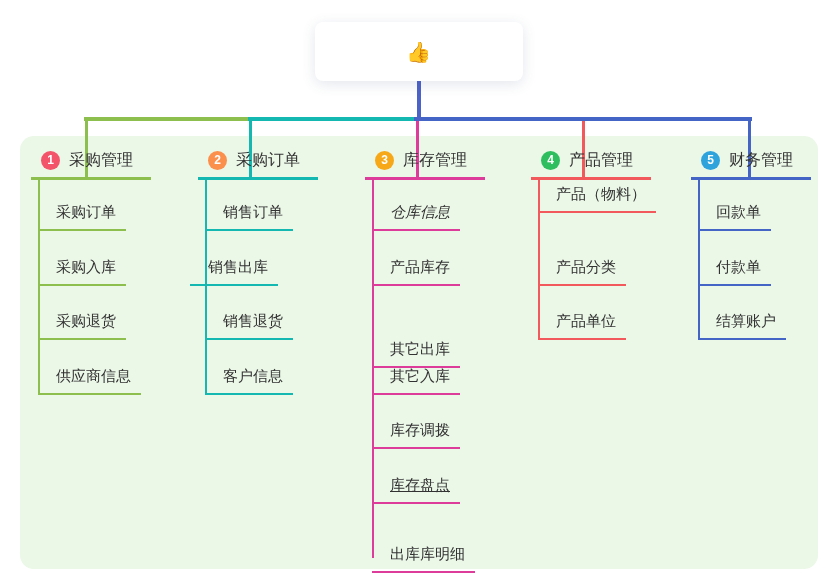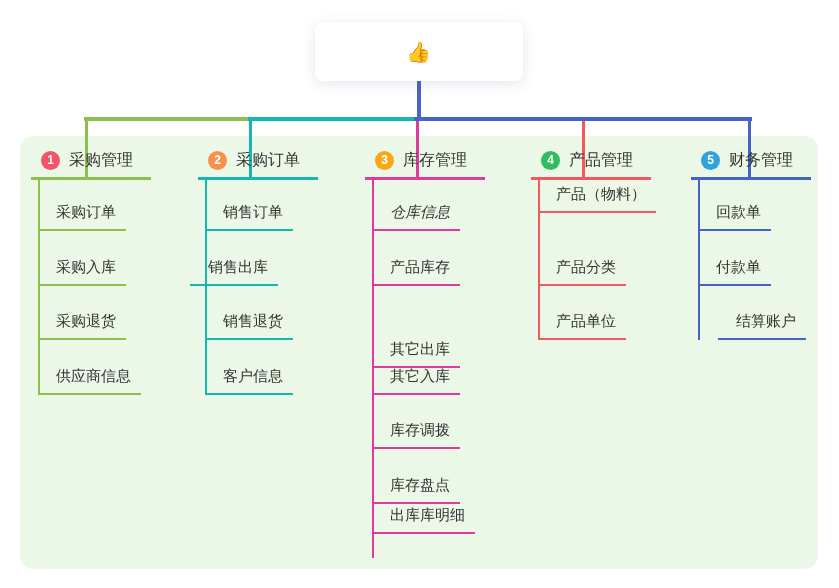--- a/index.html
+++ b/index.html
@@ -78,40 +78,40 @@
       <div class="branch-header" style="left: 375px; top: 149px;">
         <span class="badge" style="background: rgb(247, 168, 25);">3</span>
         <span>库存管理</span>
       </div>
       <div class="child-vline" style="left: 372px; top: 180px; height: 378px; background: rgb(222, 60, 155);"></div>
       <div class="child-node" style="left: 372px; top: 199px; border-bottom-color: rgb(222, 60, 155); font-style: italic;">仓库信息</div>
       <div class="child-node" style="left: 372px; top: 254px; border-bottom-color: rgb(222, 60, 155);">产品库存</div>
       <div class="child-node" style="left: 372px; top: 308px; border-bottom-color: rgb(222, 60, 155); margin-top: 28px;">其它出库</div>
       <div class="child-node" style="left: 372px; top: 363px; border-bottom-color: rgb(222, 60, 155);">其它入库</div>
       <div class="child-node" style="left: 372px; top: 417px; border-bottom-color: rgb(222, 60, 155);">库存调拨</div>
-      <div class="child-node" style="left: 372px; top: 472px; border-bottom-color: rgb(222, 60, 155);">库存盘点</div>
-      <div class="child-node" style="left: 372px; top: 502px; border-bottom-color: rgb(222, 60, 155);">出库库明细</div>
+      <div class="child-node" style="left: 372px; top: 472px; border-bottom-color: rgb(222, 60, 155); text-decoration: underline;">库存盘点</div>
+      <div class="child-node" style="left: 372px; top: 541px; border-bottom-color: rgb(222, 60, 155);">出库库明细</div>
       <div class="vline" style="left: 582px; top: 117px; width: 3px; height: 61px; background: rgb(242, 89, 92);"></div>
       <div class="branch-underline" style="left: 531px; top: 177px; background: rgb(242, 89, 92);"></div>
       <div class="branch-header" style="left: 541px; top: 149px;">
         <span class="badge" style="background: rgb(46, 190, 96);">4</span>
         <span>产品管理</span>
       </div>
       <div class="child-vline" style="left: 538px; top: 180px; height: 160px; background: rgb(242, 89, 92);"></div>
       <div class="child-node" style="left: 538px; top: 181px; border-bottom-color: rgb(242, 89, 92);">产品（物料）</div>
       <div class="child-node" style="left: 538px; top: 254px; border-bottom-color: rgb(242, 89, 92);">产品分类</div>
       <div class="child-node" style="left: 538px; top: 308px; border-bottom-color: rgb(242, 89, 92);">产品单位</div>
       <div class="vline" style="left: 748px; top: 117px; width: 3px; height: 61px; background: rgb(68, 101, 197);"></div>
       <div class="branch-underline" style="left: 691px; top: 177px; background: rgb(68, 101, 197);"></div>
       <div class="branch-header" style="left: 701px; top: 149px;">
         <span class="badge" style="background: rgb(47, 164, 220);">5</span>
         <span>财务管理</span>
       </div>
       <div class="child-vline" style="left: 698px; top: 180px; height: 160px; background: rgb(68, 101, 197);"></div>
       <div class="child-node" style="left: 698px; top: 199px; border-bottom-color: rgb(68, 101, 197);">回款单</div>
       <div class="child-node" style="left: 698px; top: 254px; border-bottom-color: rgb(68, 101, 197);">付款单</div>
-      <div class="child-node" style="left: 698px; top: 308px; border-bottom-color: rgb(68, 101, 197); margin-left: 20px;">结算账户</div>
+      <div class="child-node" style="left: 698px; top: 308px; border-bottom-color: rgb(68, 101, 197);">结算账户</div>
       <div class="hline" style="left: 84px; top: 117px; width: 168px; background: rgb(140, 191, 77);"></div>
       <div class="hline" style="left: 248px; top: 117px; width: 171px; background: rgb(20, 184, 177);"></div>
       <div class="hline" style="left: 414px; top: 117px; width: 338px; background: rgb(68, 101, 197);"></div>
       <div class="root-vline" style="left: 417px; top: 80px; height: 41px; background: rgb(77, 98, 200);"></div>
     </div>
 </div>
 
 </body></html>

